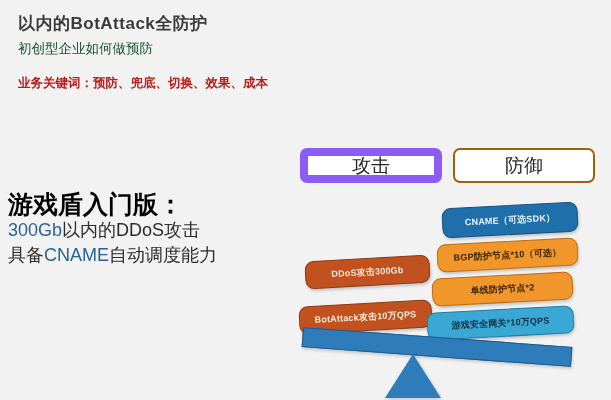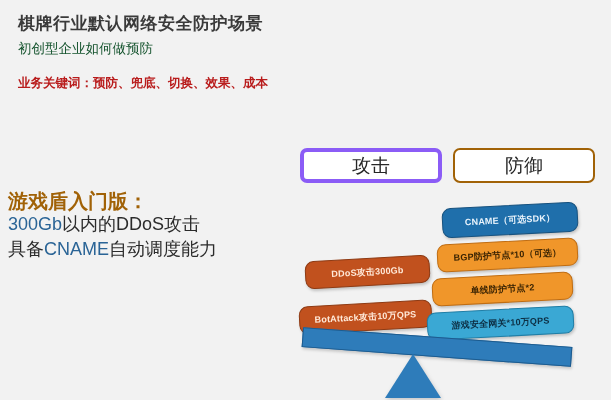--- a/index.html
+++ b/index.html
@@ -50,23 +50,23 @@
   }
 
   
   .lead-wrap {
     position: absolute;
     left: 8px;
     top: 190px;
     width: 290px;
   }
   .lead-line1 {
-    font-size: 20px;
-    font-weight: bold;
-    color: #a16207;
+    font-size: 25px;
+    font-weight: bold;
+    color: #000000;
     line-height: 1.12;
     white-space: nowrap;
   }
   .lead-line {
     font-size: 18px;
     font-weight: normal;
     color: #2b2b2b;
     line-height: 1.38;
     white-space: nowrap;
   }
@@ -84,21 +84,21 @@
     justify-content: center;
     font-size: 19px;
     color: #262626;
     box-sizing: border-box;
   }
   .cat-attack {
     left: 300px;
     top: 148px;
     width: 142px;
     height: 35px;
-    border: 4px solid #8b5cf6;
+    border: 8px solid #8b5cf6;
   }
   .cat-defend {
     left: 453px;
     top: 148px;
     width: 142px;
     height: 35px;
     border: 2px solid #a16207;
   }
 
   
@@ -203,21 +203,21 @@
     border-right: 28px solid transparent;
     border-bottom: 44px solid #2e7cba;
     filter: drop-shadow(1px 2px 2px rgba(0,0,0,0.18));
   }
 </style>
 </head>
 <body>
 
 <div id="slide">
 
-  <div class="hdr-title">棋牌行业默认网络安全防护场景</div>
+  <div class="hdr-title">以内的BotAttack全防护</div>
   <div class="hdr-sub">初创型企业如何做预防</div>
   <div class="hdr-keywords">业务关键词：预防、兜底、切换、效果、成本</div>
 
   <div class="lead-wrap">
     <div class="lead-line1">游戏盾入门版：</div>
     <div class="lead-line">
       <span class="hl">300Gb</span><span>以内的DDoS攻击</span>
     </div>
     <div class="lead-line">
       <span>具备</span><span class="hl">CNAME</span><span>自动调度能力</span>

